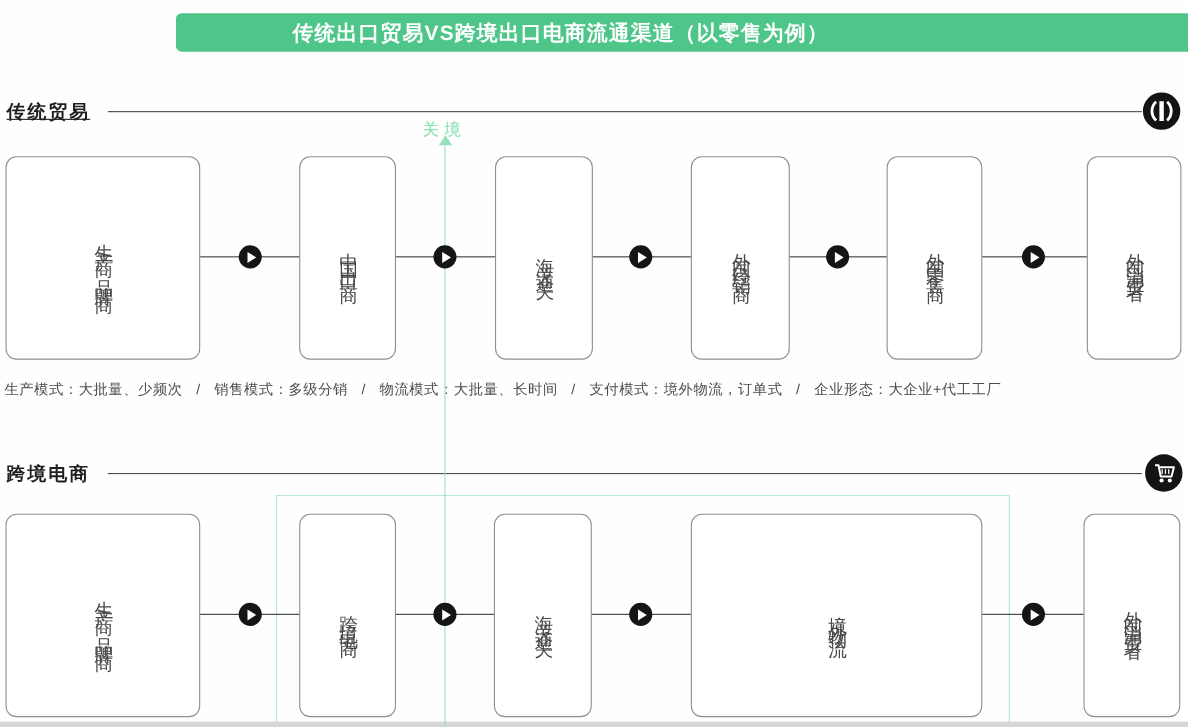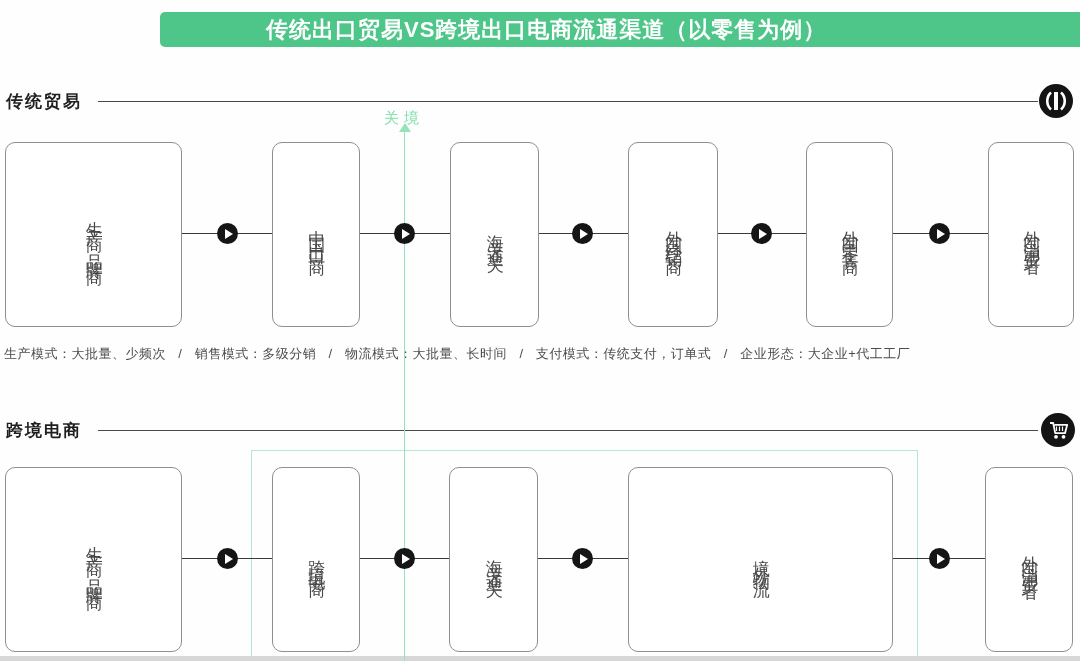--- a/index.html
+++ b/index.html
@@ -8,21 +8,21 @@
     background:#fefefe;
     font-family:"Liberation Sans","DejaVu Sans",sans-serif;
   }
   
   .banner{
     position:absolute;left:160px;top:12px;width:920px;height:35px;
     background:#4fc689;border-radius:5px 0 0 5px;
   }
   .banner .title{
     position:absolute;left:106px;top:50%;transform:translateY(-50%);
-    color:#ffffff;font-size:22px;font-weight:bold;white-space:nowrap;letter-spacing:1px;text-align:center;
+    color:#ffffff;font-size:19px;font-weight:bold;white-space:nowrap;letter-spacing:1px;text-align:center;
   }
   
   .sec-heading{
     position:absolute;left:6px;font-size:17px;font-weight:bold;color:#1f1f1f;letter-spacing:2px;white-space:nowrap;
   }
   .sec-rule{position:absolute;left:98px;width:940px;height:1px;background:#4a4a4a;}
   .sec-icon{position:absolute;width:36px;height:36px;}
   
   .node{
     position:absolute;background:#ffffff;border:1px solid #8f8f8f;border-radius:10px;
@@ -63,21 +63,21 @@
 </style>
 </head>
 <body>
 
 <div class="page">
 
   <div class="banner">
     <div class="title">传统出口贸易VS跨境出口电商流通渠道（以零售为例）</div>
   </div>
 
-  <div class="sec-heading" style="top:90px;">传统贸易</div>
+  <div class="sec-heading" style="top:90px;text-decoration:underline;">传统贸易</div>
   <div class="sec-rule" style="top:101px;"></div>
   <div class="sec-icon" style="left:1038px;top:83px;">
     <svg width="36" height="36" viewBox="0 0 36 36">
       <circle cx="18" cy="18" r="17" fill="#141414"></circle>
       <path d="M13 9.5 a 11.5 11.5 0 0 0 0 17" stroke="#ffffff" stroke-width="2.6" fill="none"></path>
       <path d="M23 9.5 a 11.5 11.5 0 0 1 0 17" stroke="#ffffff" stroke-width="2.6" fill="none"></path>
       <rect x="16" y="9" width="4" height="18" fill="#ffffff"></rect>
     </svg>
   </div>
 
@@ -110,21 +110,21 @@
   <div class="connector" style="left:360px;top:233px;width:90px;"></div>
   <div class="connector" style="left:539px;top:233px;width:89px;"></div>
   <div class="connector" style="left:718px;top:233px;width:88px;"></div>
   <div class="connector" style="left:893px;top:233px;width:95px;"></div>
   <div class="arrow" style="left:217px;top:223px;"></div>
   <div class="arrow" style="left:394px;top:223px;"></div>
   <div class="arrow" style="left:572px;top:223px;"></div>
   <div class="arrow" style="left:751px;top:223px;"></div>
   <div class="arrow" style="left:929px;top:223px;"></div>
 
-  <div class="modes">生产模式：大批量、少频次   /   销售模式：多级分销   /   物流模式：大批量、长时间   /   支付模式：传统支付，订单式   /   企业形态：大企业+代工工厂</div>
+  <div class="modes">生产模式：大批量、少频次   /   销售模式：多级分销   /   物流模式：大批量、长时间   /   支付模式：境外物流，订单式   /   企业形态：大企业+代工工厂</div>
 
   <div class="sec-heading" style="top:419px;">跨境电商</div>
   <div class="sec-rule" style="top:430px;"></div>
   <div class="sec-icon" style="left:1040px;top:412px;">
     <svg width="36" height="36" viewBox="0 0 36 36">
       <circle cx="18" cy="18" r="17" fill="#141414"></circle>
       <path d="M10 11 h3.2 l2 10.2 h9.8 l2.2 -8.4 h-12.6" stroke="#ffffff" stroke-width="1.8" fill="none" stroke-linejoin="round"></path>
       <path d="M16.5 14.5 v4.5 M19.5 14.5 v4.5 M22.5 14.5 v4.5" stroke="#ffffff" stroke-width="1.2"></path>
       <circle cx="16" cy="24.8" r="1.9" fill="#ffffff"></circle>
       <circle cx="23.5" cy="24.8" r="1.9" fill="#ffffff"></circle>

